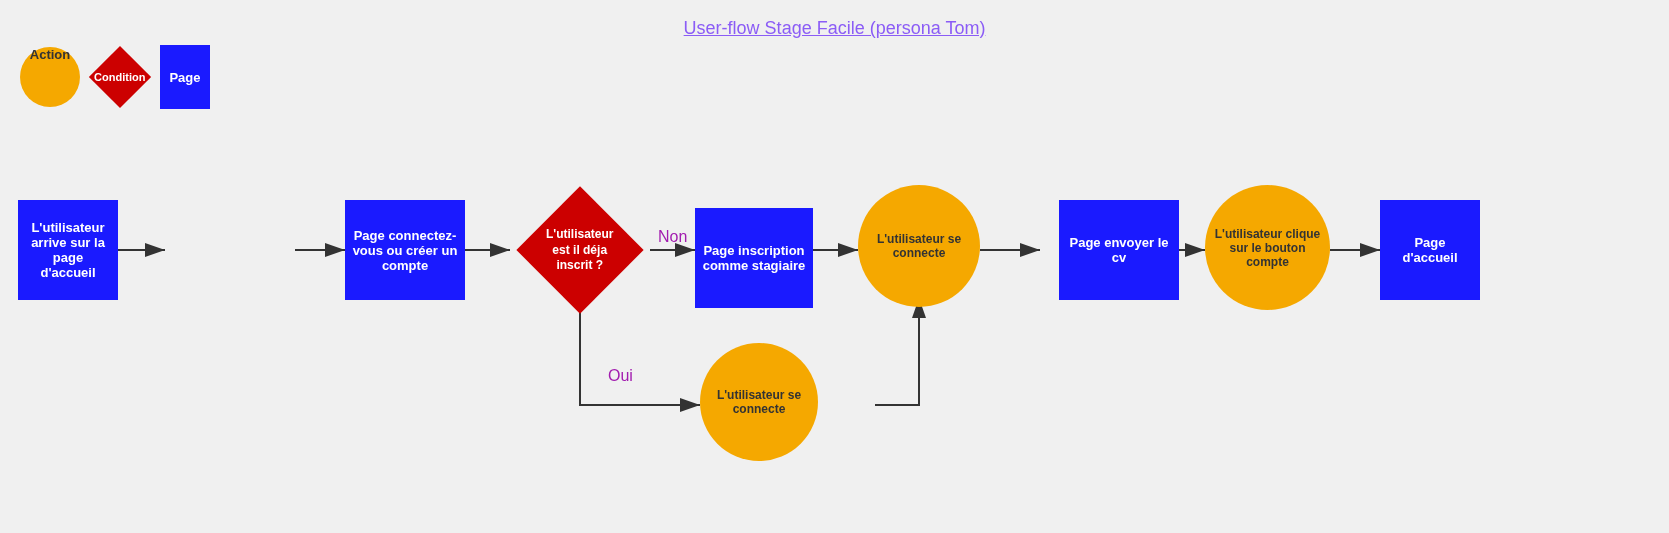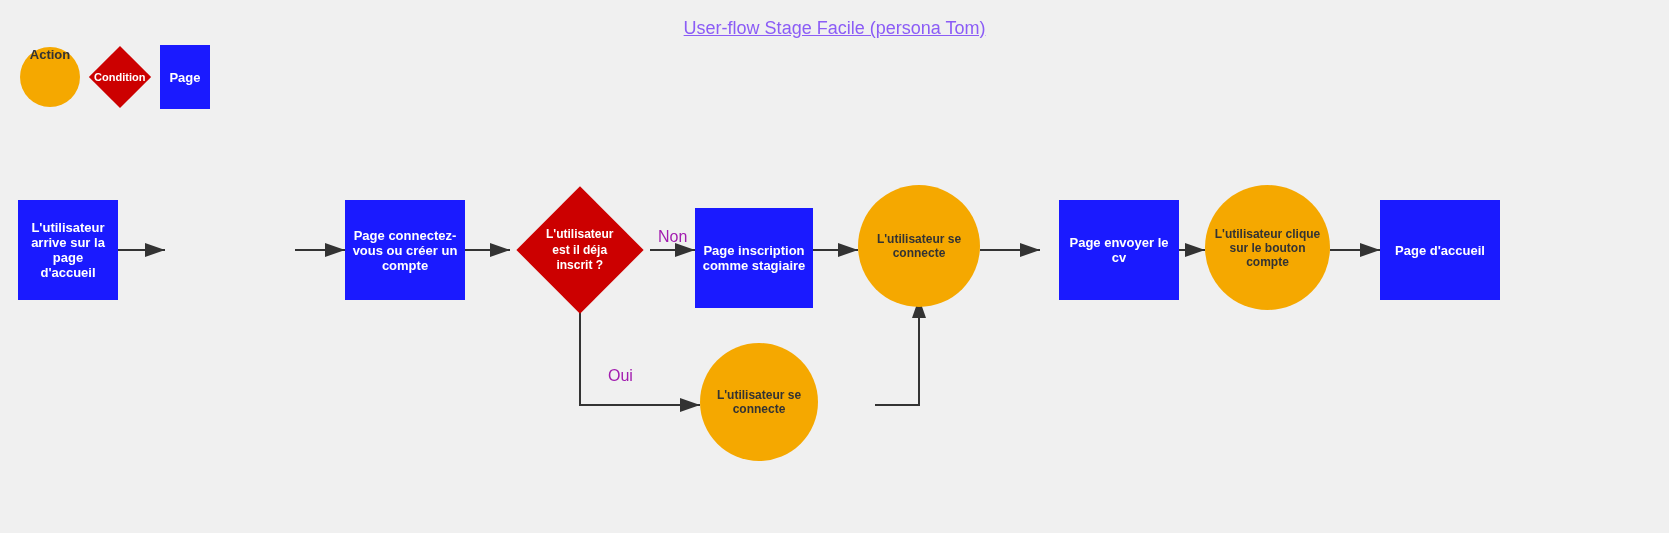--- a/index.html
+++ b/index.html
@@ -238,21 +238,21 @@
   </div>
 
   <div class="node-rect" style="left:1040px; top:50px; width:120px; height:100px;margin-left:19px;">
     <span>Page envoyer le cv</span>
   </div>
 
   <div class="node-circle" style="left:1205px; top:35px; width:125px; height:125px;">
     <span>L'utilisateur clique sur le bouton compte</span>
   </div>
 
-  <div class="node-rect" style="left:1380px; top:50px; width:120px; height:100px;">
+  <div class="node-rect" style="left:1380px; top:50px; width:100px; height:100px;">
     <span>Page d'accueil</span>
   </div>
 
   <div class="arrow-label" style="left:608px; top:217px;">
     <span>Oui</span>
   </div>
 
   <div class="node-circle" style="left:700px; top:193px; width:118px; height:118px;">
     <span>L'utilisateur se connecte</span>
   </div>

